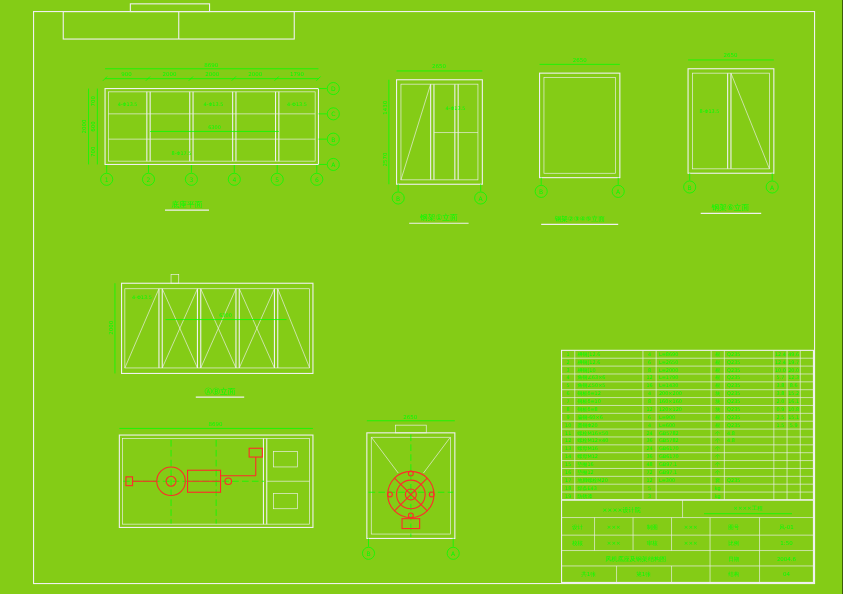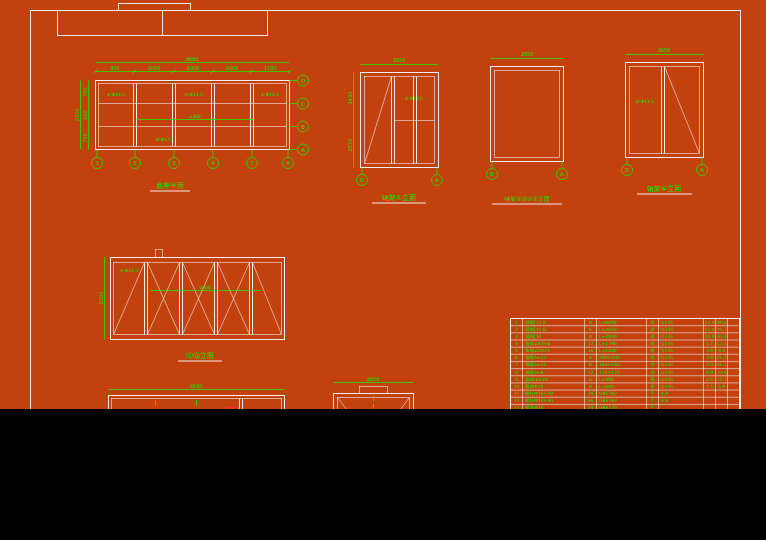--- a/index.html
+++ b/index.html
@@ -1,16 +1,16 @@
 <!DOCTYPE html>
 <html><head>
 <meta charset="utf-8">
 <style>
   html,body{margin:0;padding:0;background:#000;}
-  #stage{position:relative;width:766px;height:409px;background:#c2410c;overflow:hidden;}
+  #stage{position:relative;width:766px;height:540px;background:#84cc16;overflow:hidden;}
   svg{display:block;}
   svg text{font-family:"DejaVu Sans",sans-serif;}
   .w{stroke:#f0f0f0;stroke-width:1;fill:none}
   .thin{stroke-width:.6}
   .gl{stroke:#00ff00;stroke-width:.7;fill:none}
   .r{stroke:#ff2a2a;stroke-width:1;fill:none}
   .tg{fill:#00ff00;stroke:none}
   .t45{font-size:4.5px}
   .t5{font-size:5px}
   .t55{font-size:5.5px}

